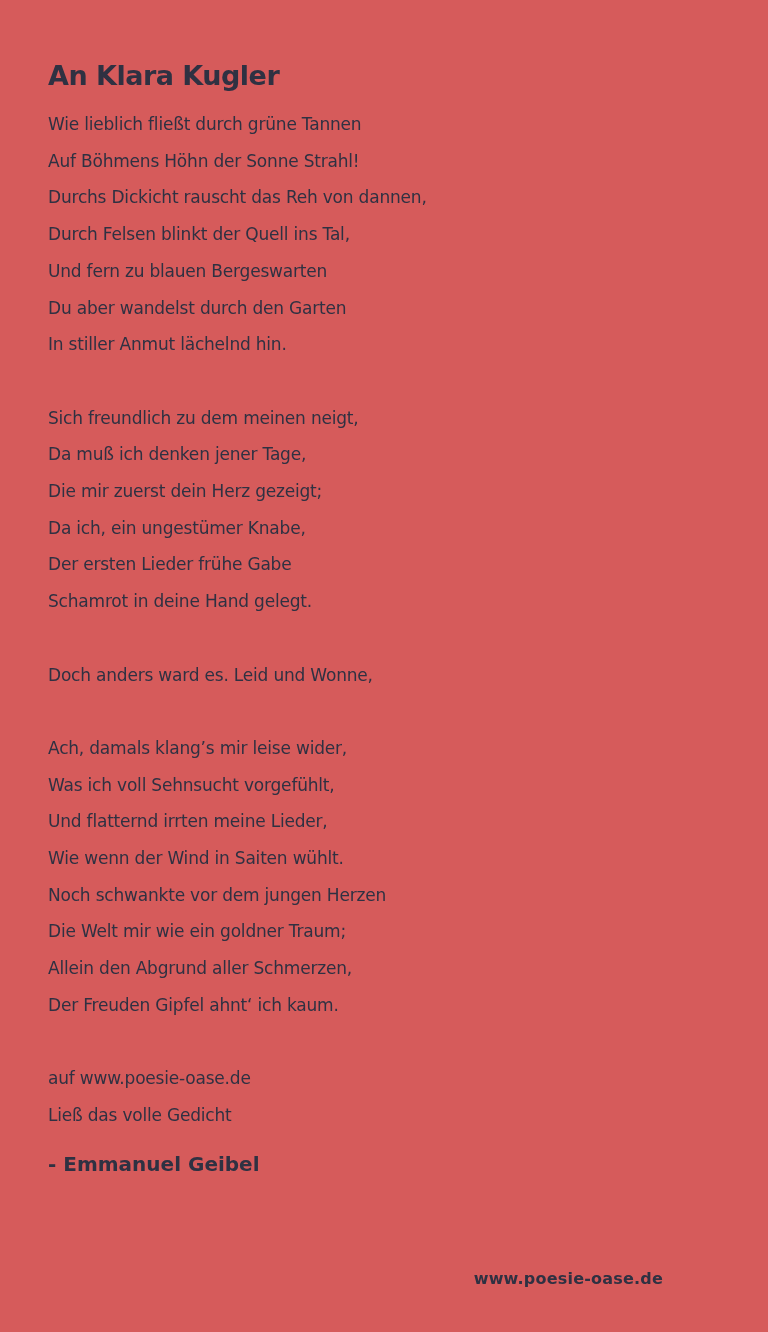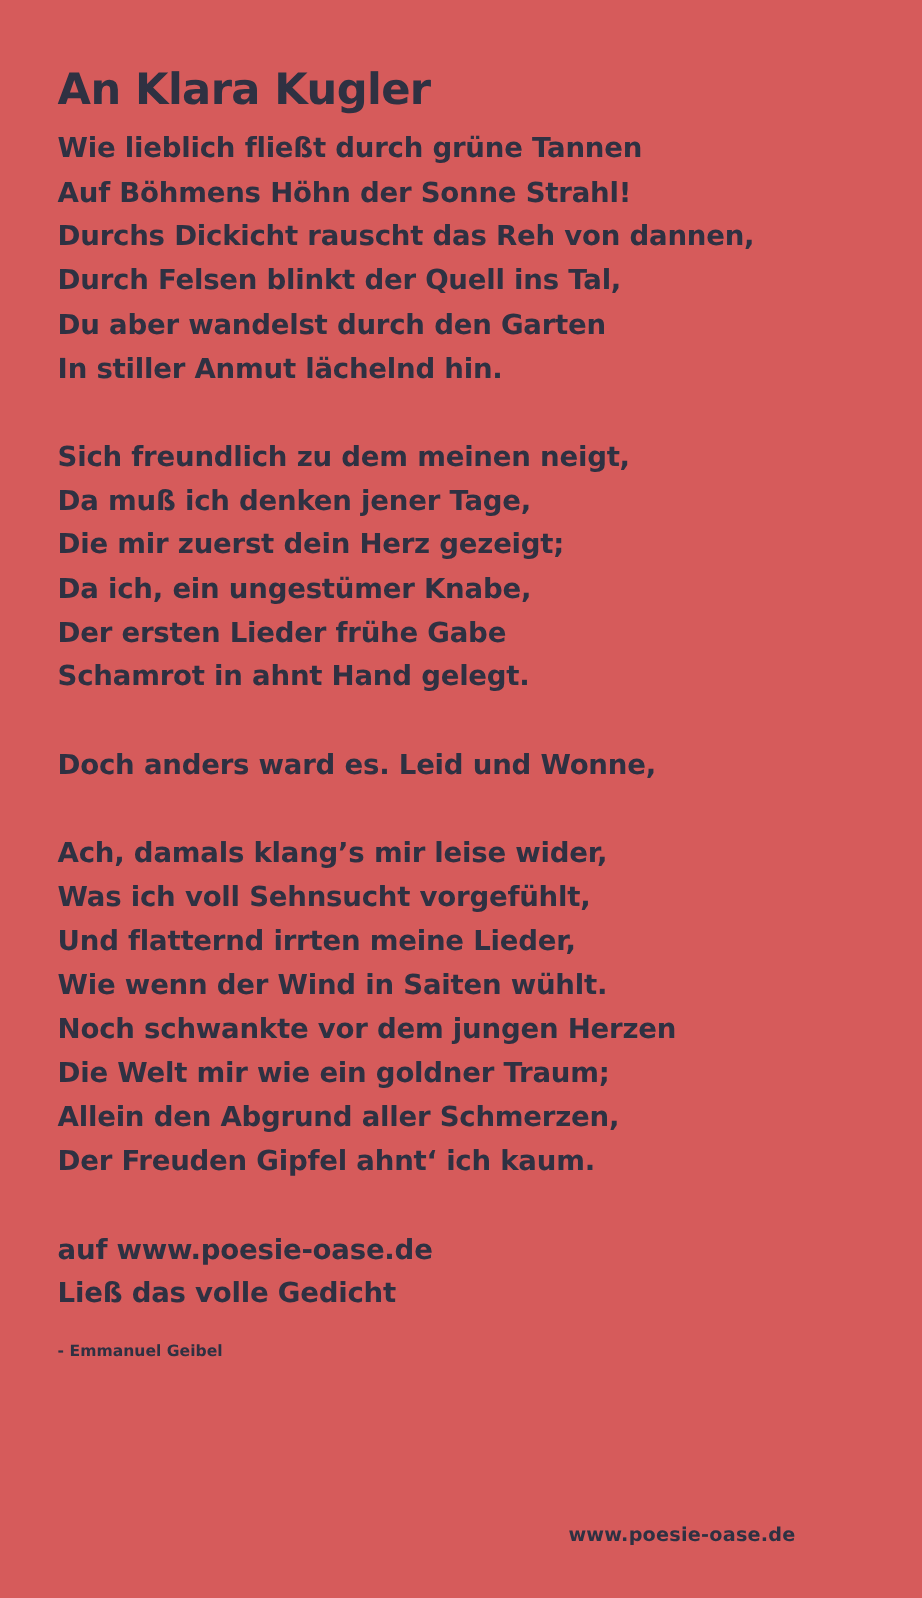--- a/index.html
+++ b/index.html
@@ -15,45 +15,45 @@
     font-family: "DejaVu Sans", "Liberation Sans", sans-serif;
     color: #2F3142;
   }
   .page {
     position: absolute;
     inset: 0;
     padding: 56px 48px 0 48px;
     box-sizing: border-box;
   }
   .title {
-    font-size: 36px;
+    font-size: 27px;
     font-weight: 700;
     letter-spacing: -0.5px;
     line-height: 40px;
     margin: 0 0 10px 0;
   }
   .poem {
     margin-top: 4px;
   }
   .stanza {
     margin-bottom: 36.7px;
   }
   .line, .note-line {
-    font-size: 23px;
-    font-weight: 700;
+    font-size: 17px;
+    font-weight: 400;
     letter-spacing: -0.2px;
     line-height: 36.7px;
     white-space: nowrap;
   }
   .footer-note {
     margin-top: 0;
   }
   .attribution {
     margin-top: 16px;
-    font-size: 13px;
+    font-size: 20px;
     font-weight: 600;
     line-height: 28px;
   }
   .watermark {
     position: absolute;
     right: 105px;
     bottom: 44px;
     font-size: 16px;
     font-weight: 700;
     letter-spacing: 0.2px;
@@ -64,30 +64,31 @@
 
 <div class="page">
   <h1 class="title">An Klara Kugler</h1>
 
   <div class="poem">
       <div class="stanza">
         <div class="line">Wie lieblich fließt durch grüne Tannen</div>
         <div class="line">Auf Böhmens Höhn der Sonne Strahl!</div>
         <div class="line">Durchs Dickicht rauscht das Reh von dannen,</div>
         <div class="line">Durch Felsen blinkt der Quell ins Tal,</div>
+        <div class="line">Und fern zu blauen Bergeswarten</div>
         <div class="line">Du aber wandelst durch den Garten</div>
         <div class="line">In stiller Anmut lächelnd hin.</div>
       </div>
       <div class="stanza">
         <div class="line">Sich freundlich zu dem meinen neigt,</div>
         <div class="line">Da muß ich denken jener Tage,</div>
         <div class="line">Die mir zuerst dein Herz gezeigt;</div>
         <div class="line">Da ich, ein ungestümer Knabe,</div>
         <div class="line">Der ersten Lieder frühe Gabe</div>
-        <div class="line">Schamrot in ahnt Hand gelegt.</div>
+        <div class="line">Schamrot in deine Hand gelegt.</div>
       </div>
       <div class="stanza">
         <div class="line">Doch anders ward es. Leid und Wonne,</div>
       </div>
       <div class="stanza">
         <div class="line">Ach, damals klang’s mir leise wider,</div>
         <div class="line">Was ich voll Sehnsucht vorgefühlt,</div>
         <div class="line">Und flatternd irrten meine Lieder,</div>
         <div class="line">Wie wenn der Wind in Saiten wühlt.</div>
         <div class="line">Noch schwankte vor dem jungen Herzen</div>

